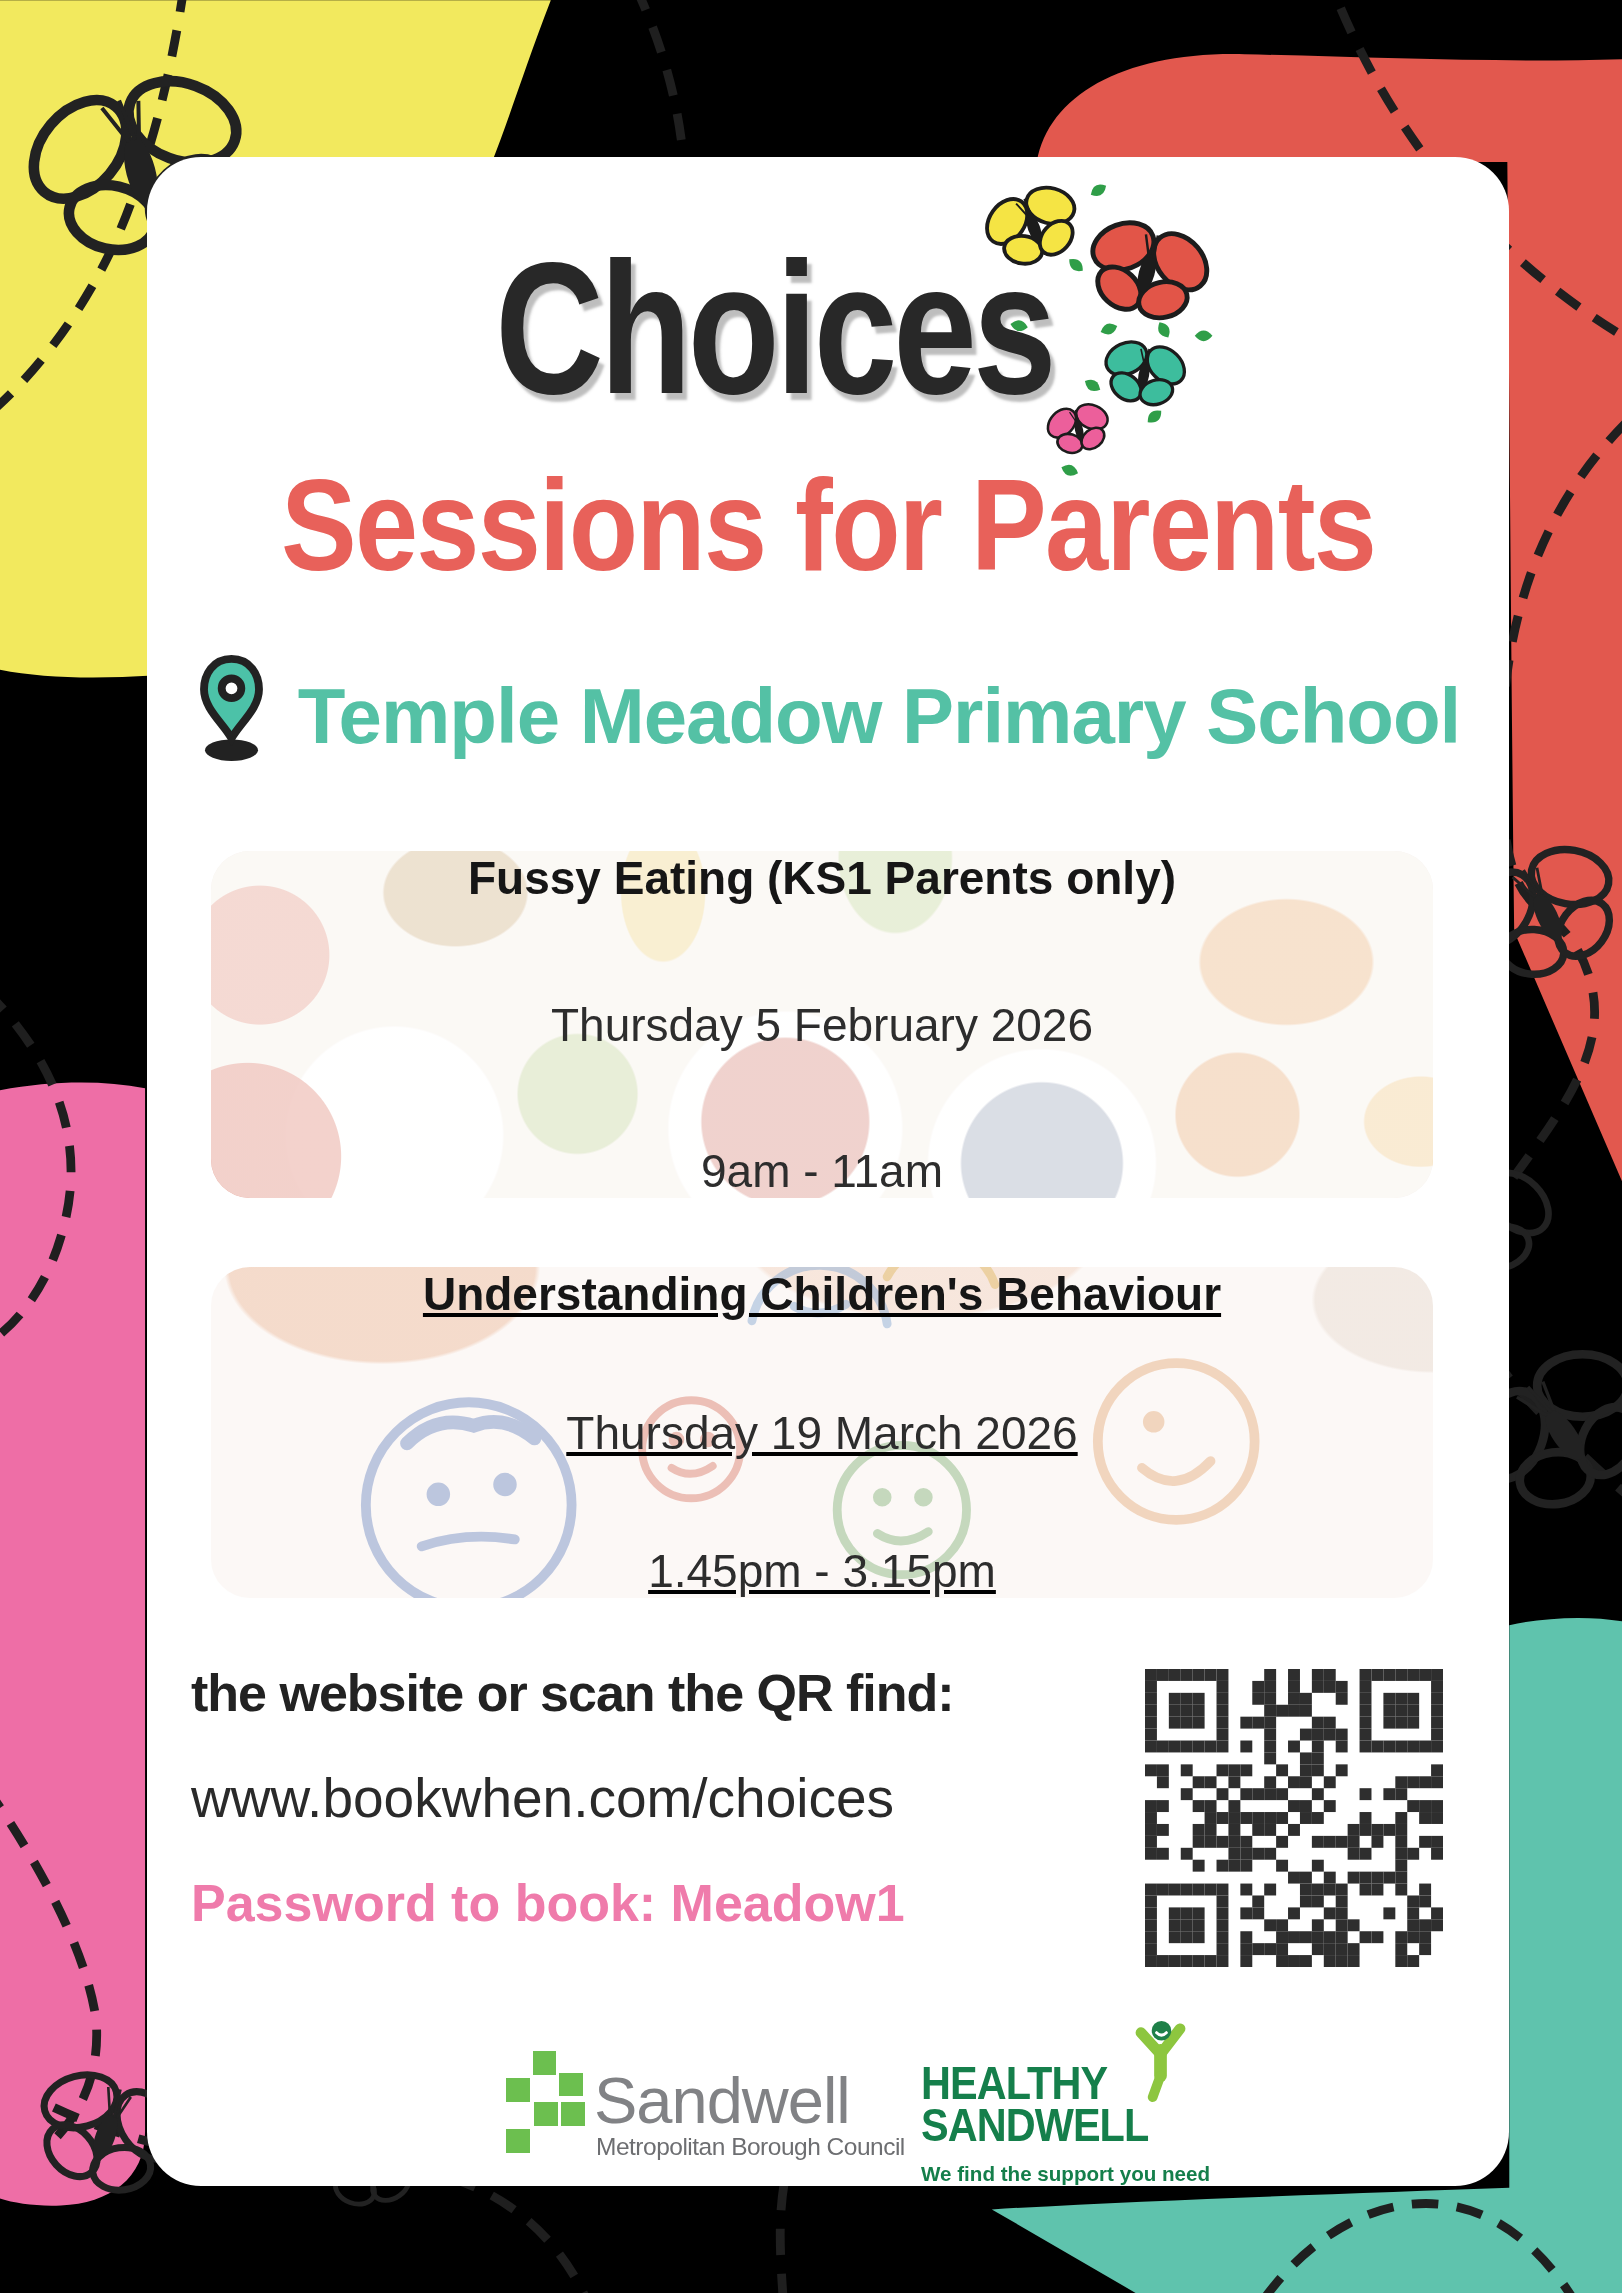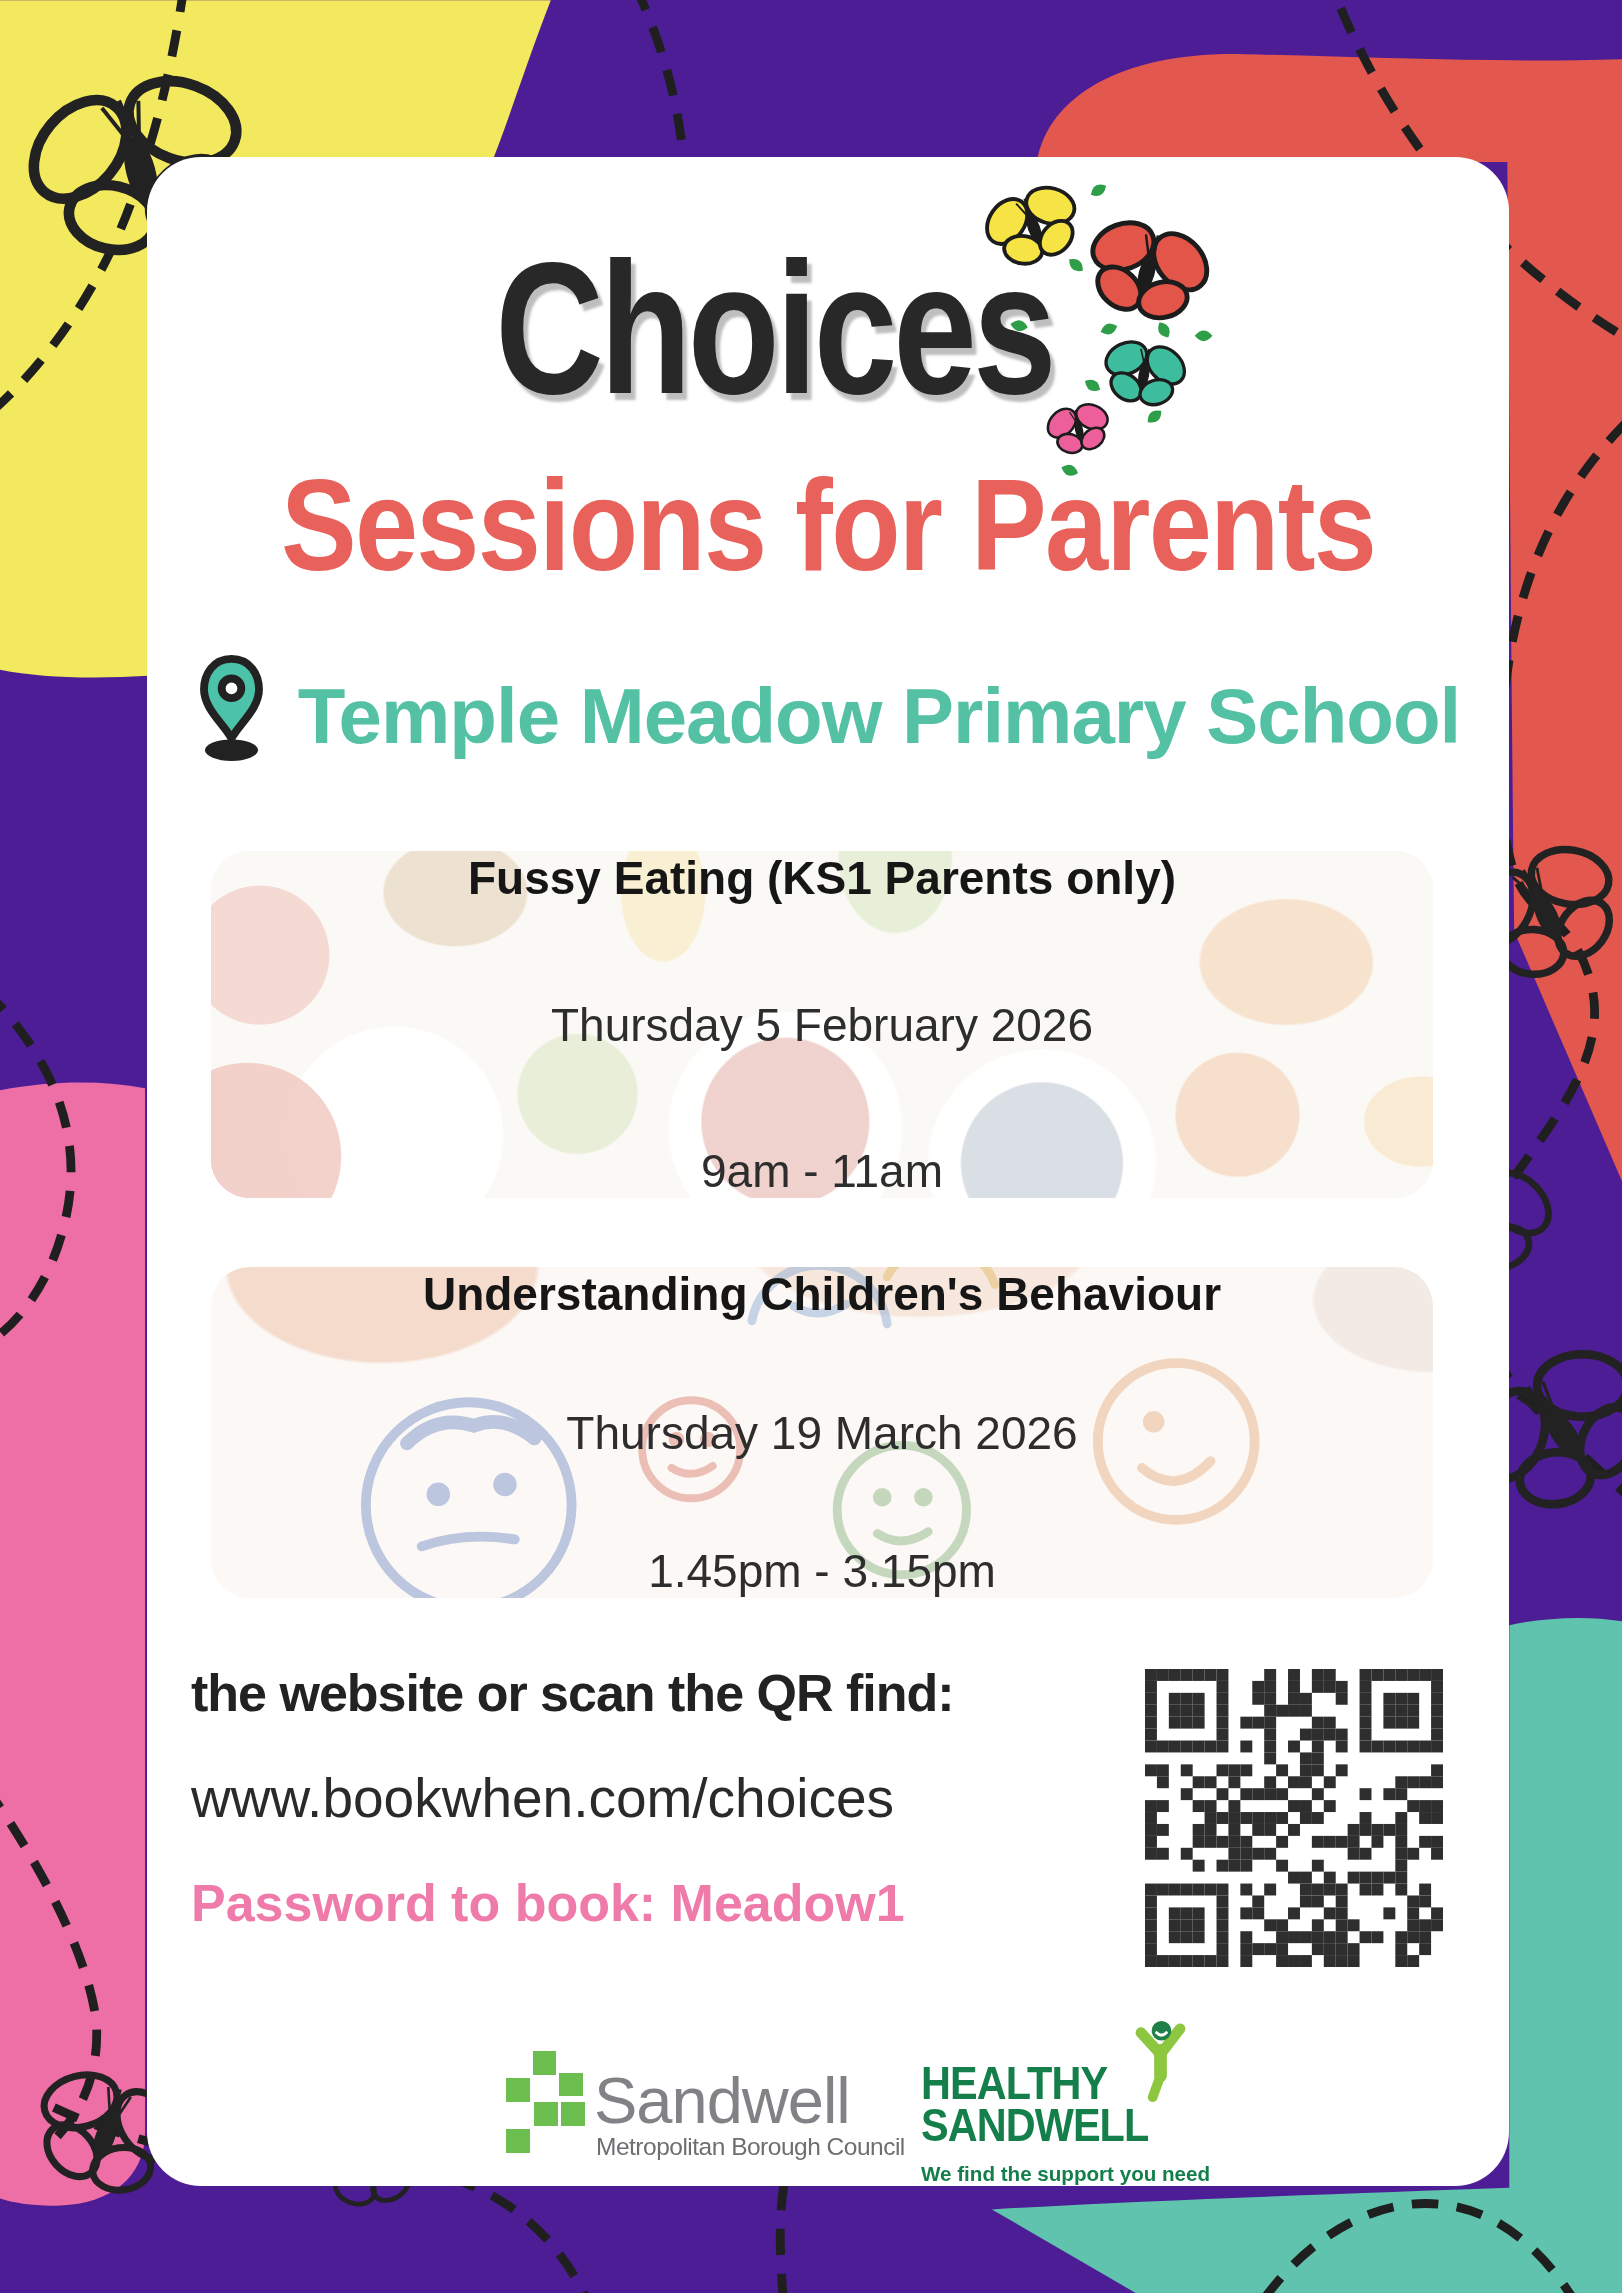--- a/index.html
+++ b/index.html
@@ -1,16 +1,16 @@
 <!DOCTYPE html>
 <html><head>
 <meta charset="utf-8">
 <style>
   html,body{margin:0;padding:0;background:#dddddd;}
-  .page{position:relative;width:1622px;height:2294px;background:#4c1d95;overflow:hidden;
+  .page{position:relative;width:1622px;height:2294px;background:#000000;overflow:hidden;
         font-family:"Liberation Sans", sans-serif;}
   .decor{position:absolute;left:0;top:0;width:1622px;height:2294px;}
   .card{position:absolute;left:147px;top:157px;width:1362px;height:2029px;background:#ffffff;
         border-radius:54px;}
   .choices{position:absolute;left:-54px;top:63px;width:100%;text-align:center;
            font-size:188px;font-weight:bold;letter-spacing:-4.9px;color:#282828;
            transform:scaleX(.80);text-shadow:5.9px 6.9px 2.9px rgba(110,110,110,.45);}
   .logo-butterflies{position:absolute;left:828px;top:19.6px;width:265px;height:304px;}
   .sessions-title{position:absolute;left:0;top:294px;width:100%;text-align:center;
            font-size:129px;font-weight:bold;letter-spacing:-2px;color:#e8615a;transform:scaleX(.88);}
@@ -34,21 +34,21 @@
     radial-gradient(circle at 47% 80%, rgba(255,255,255,.95) 0 116px, rgba(255,255,255,0) 118px),
     radial-gradient(circle at 68% 90%, rgba(142,153,176,.95) 0 80px, rgba(142,153,176,0) 82px),
     radial-gradient(circle at 68% 90%, rgba(255,255,255,.95) 0 113px, rgba(255,255,255,0) 115px),
     radial-gradient(ellipse 142px 103px at 88% 32%, rgba(230,160,92,.85) 0 60%, rgba(230,160,92,0) 62%),
     radial-gradient(ellipse 93px 74px at 99% 78%, rgba(238,194,122,.95) 0 60%, rgba(238,194,122,0) 62%),
     radial-gradient(circle at 84% 76%, rgba(226,150,84,.85) 0 61px, rgba(226,150,84,0) 63px);}
   .card1::after{content:"";position:absolute;inset:0;background:rgba(255,255,255,.66);z-index:1;}
   .card2{top:1110px;height:331px;background-color:#fcf8f6;background-image:
     radial-gradient(ellipse 255px 157px at 14% 0%, rgba(243,214,196,.85) 0 60%, rgba(243,214,196,0) 62%),
     radial-gradient(ellipse 294px 147px at 58% -12%, rgba(246,226,214,.8) 0 60%, rgba(246,226,214,0) 62%),
-    radial-gradient(ellipse 196px 118px at 100% 10%, rgba(238,228,220,.7) 0 60%, rgba(238,228,220,0) 62%);}
+    radial-gradient(ellipse 196px 118px at 100% 10%, rgba(238,228,220,.7) 0 60%, rgba(238,228,220,0) 62%); text-decoration: underline;}
   .faces{position:absolute;inset:0;z-index:1;opacity:.5;}
   .booking{position:absolute;left:44px;top:1509px;width:941px;}
   .booking .b-line{font-size:52px;font-weight:bold;color:#222;line-height:1.06;letter-spacing:-1px;}
   .booking .b-url{font-size:55px;color:#2a2a2a;margin-top:45px;}
   .booking .b-pass{font-size:52px;font-weight:bold;color:#ef7bab;margin-top:43px;}
   .qr{position:absolute;left:998px;top:1512px;width:298px;height:298px;}
   .footer-sandwell{position:absolute;left:359px;top:1894px;width:412px;height:127px;}
   .sq{position:absolute;width:23.5px;height:23.5px;background:#6cbf4f;}
   .sandwell-name{position:absolute;left:88px;top:11.8px;font-size:65px;color:#818285;letter-spacing:-1px;}
   .sandwell-sub{position:absolute;left:90px;top:82px;font-size:24.5px;color:#6d6e71;letter-spacing:-0.5px;}

